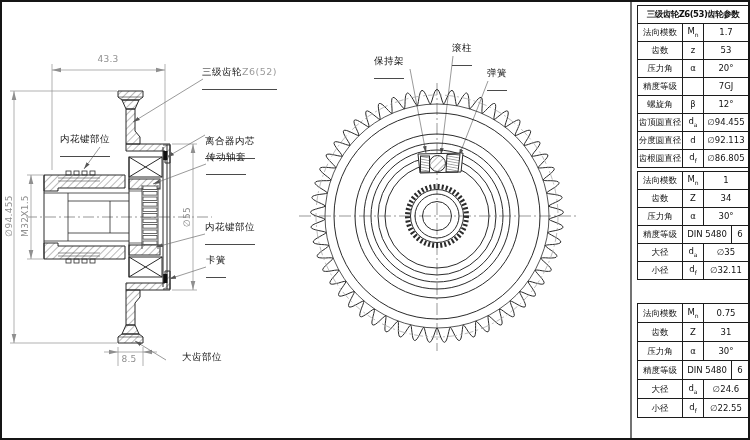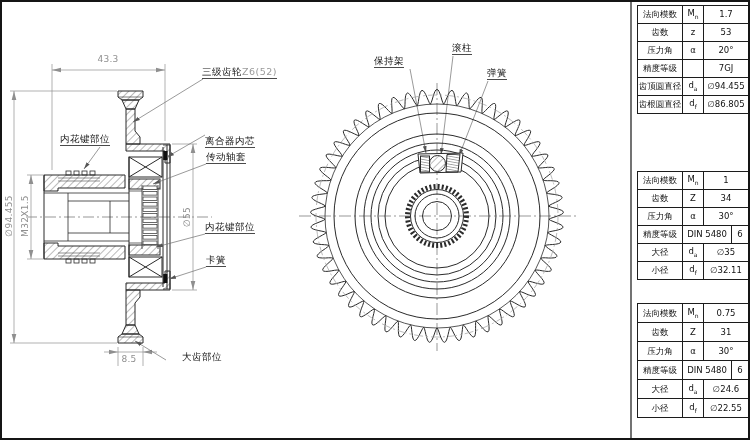--- a/index.html
+++ b/index.html
@@ -6,21 +6,21 @@
   body{
     width:750px;height:440px;position:relative;background:#ffffff;
     font-family:"DejaVu Sans",sans-serif;overflow:hidden;
   }
   .frame{position:absolute;inset:0;border:2px solid #151515;pointer-events:none;z-index:30}
   svg.canvas{position:absolute;left:0;top:0;z-index:1}
 
   
   .plabel{position:absolute;font-size:9.5px;color:#141414;line-height:1.05;
           white-space:nowrap;letter-spacing:.5px;z-index:10}
-  .ul{border-bottom:1px solid #4a4a4a;padding-bottom:1px}
+  .ul{border-bottom:1px solid #4a4a4a;padding-bottom:12px}
   .gray{color:#9a9a9a}
 
   
   .dim{position:absolute;font-size:9px;color:#8f8f8f;white-space:nowrap;
        text-align:center;z-index:10;letter-spacing:.3px}
   .vert{transform:rotate(-90deg)}
 
   
   .ptable{position:absolute;left:637px;width:111px;border-collapse:collapse;
           table-layout:fixed;background:#fff;z-index:10;border:1px solid #1c1c1c}
@@ -247,20 +247,23 @@
 <div class="dim" style="left:116px;top:354px;width:26px">8.5</div>
 
 <table class="ptable" style="top:5px">
   <colgroup>
       <col style="width:45px">
       <col style="width:21px">
       <col style="width:28px">
       <col style="width:17px">
     </colgroup>
 <tbody>
+      <tr class="title">
+        <td colspan="4">三级齿轮Z6(53)齿轮参数</td>
+      </tr>
       <tr>
         <td>法向模数</td>
         <td><span>M</span><sub>n</sub></td>
         <td colspan="2">1.7</td>
       </tr>
       <tr>
         <td>齿数</td>
         <td><span>z</span></td>
         <td colspan="2">53</td>
       </tr>
@@ -268,23 +271,33 @@
         <td>压力角</td>
         <td><span>α</span></td>
         <td colspan="2">20°</td>
       </tr>
       <tr>
         <td>精度等级</td>
         <td><span></span></td>
         <td colspan="2">7GJ</td>
       </tr>
       <tr>
+        <td>螺旋角</td>
+        <td><span>β</span></td>
+        <td colspan="2">12°</td>
+      </tr>
+      <tr>
         <td>齿顶圆直径</td>
         <td><span>d</span><sub>a</sub></td>
         <td colspan="2">∅94.455</td>
+      </tr>
+      <tr>
+        <td>分度圆直径</td>
+        <td><span>d</span></td>
+        <td colspan="2">∅92.113</td>
       </tr>
       <tr>
         <td>齿根圆直径</td>
         <td><span>d</span><sub>f</sub></td>
         <td colspan="2">∅86.805</td>
       </tr>
     </tbody>
   </table>
 <table class="ptable" style="top:171px">
   <colgroup>

